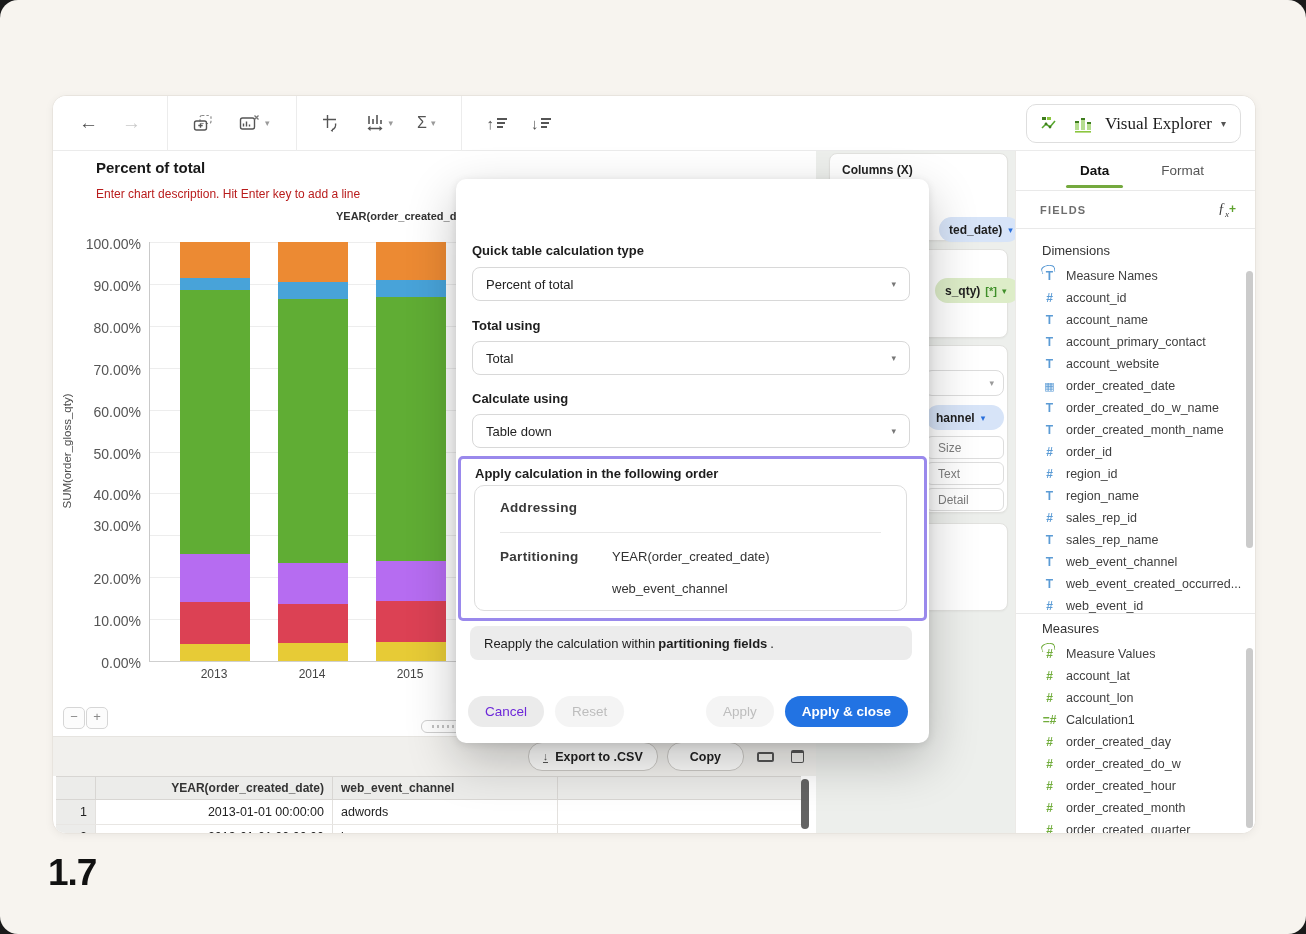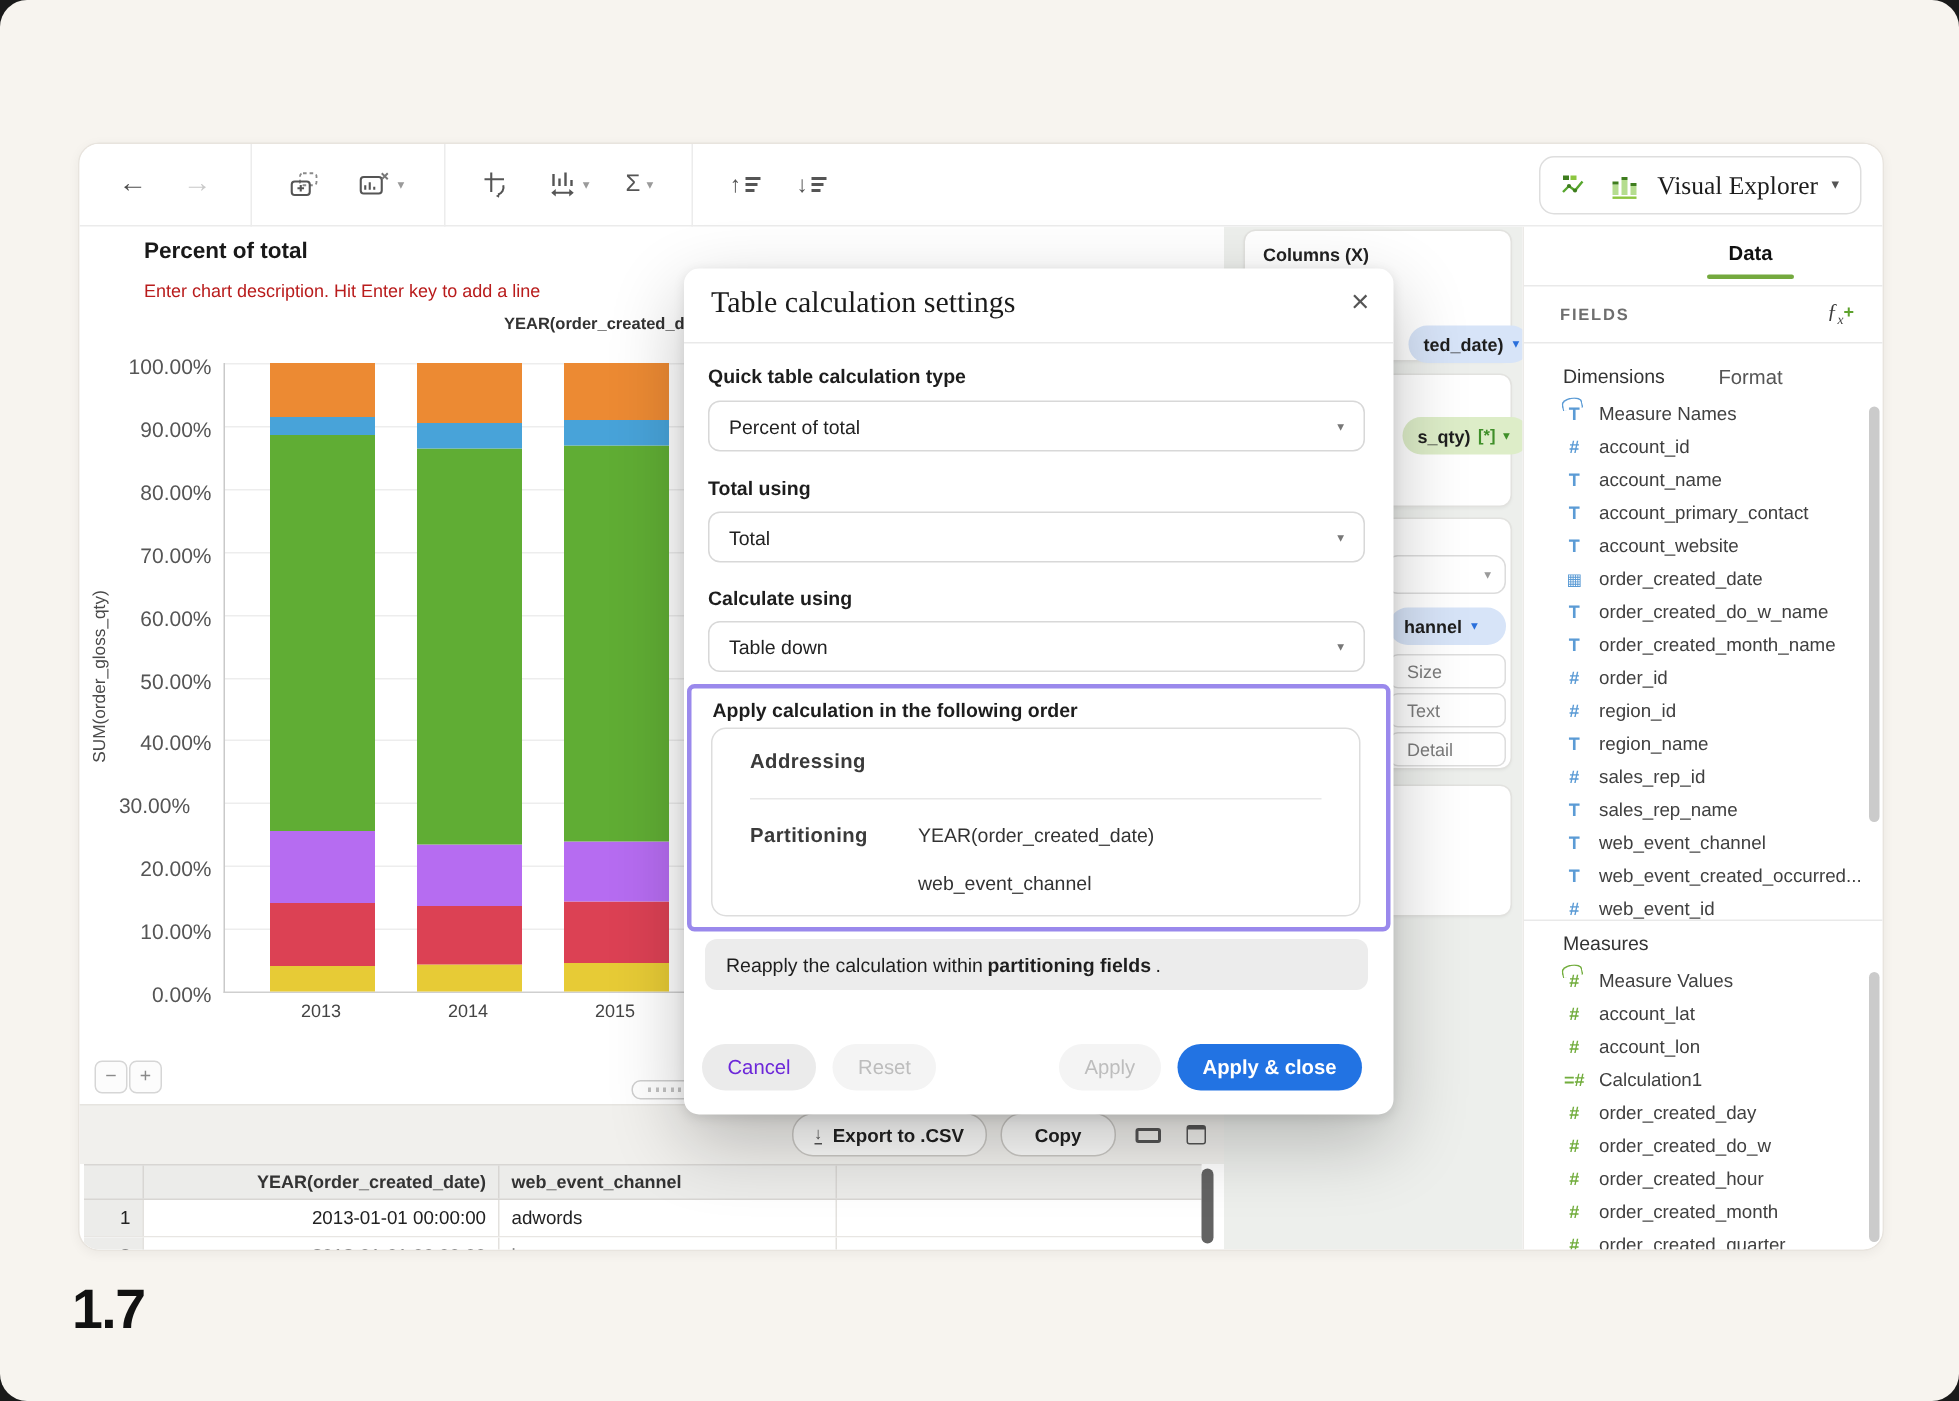--- a/index.html
+++ b/index.html
@@ -80,21 +80,21 @@
   .pill.blue{background:#d7e4f8;} .pill.green{background:#ddedc8;}
   .pill .pcaret{font-size:9px;} .pill.blue .pcaret{color:#2a6fdb;} .pill.green .pcaret{color:#3f8f29;}
   .pill .badge{color:#3f8f29;font-weight:700;font-size:11px;}
   .mini-dd{position:absolute;height:26px;background:#fff;border:1px solid #dcdcdc;border-radius:8px;box-sizing:border-box;
            display:flex;align-items:center;justify-content:flex-end;padding-right:9px;}
   .mark-box{position:absolute;height:23px;border:1px solid #ddd;border-radius:6px;background:#fff;box-sizing:border-box;
             display:flex;align-items:center;padding-left:11px;font-size:12px;color:#7c7c7c;}
 
   
   .fields-pane{position:absolute;left:962px;top:55px;width:240px;height:682px;background:#fff;border-left:1px solid #eceae7;box-sizing:border-box;}
-  .tabs{position:absolute;left:0;top:0;width:240px;height:40px;border-bottom:1px solid #e9e9e9;display:flex;gap:48px;padding-left:62px;align-items:center;box-sizing:border-box;flex-direction:column;}
+  .tabs{position:absolute;left:0;top:0;width:240px;height:40px;border-bottom:1px solid #e9e9e9;display:flex;gap:48px;padding-left:62px;align-items:center;box-sizing:border-box;}
   .tab{font-size:13.5px;color:#555;cursor:pointer;position:relative;padding:10px 2px;}
   .tab.active{color:#111;font-weight:700;}
   .tab.active::after{content:"";position:absolute;left:-12px;right:-12px;bottom:0;height:3px;background:#74a93e;border-radius:2px;}
   .fields-row{position:absolute;left:0;top:40px;width:240px;height:38px;border-bottom:1px solid #e9e9e9;display:flex;align-items:center;justify-content:space-between;padding:0 20px 0 24px;box-sizing:border-box;}
   .fields-label{font-size:11px;font-weight:700;letter-spacing:1.2px;color:#6e6e6e;}
   .fx{font-size:14px;color:#3c3c3c;font-family:"Liberation Serif","DejaVu Serif",serif;font-style:italic;cursor:pointer;}
   .fx sub{font-size:9px;} .fx .plus{color:#5ea22e;font-weight:700;font-style:normal;font-size:12px;font-family:"Liberation Sans",sans-serif;}
   .sec-label{position:absolute;left:26px;font-size:13px;color:#333;}
   .field-list{position:absolute;left:0;width:228px;overflow:hidden;}
   .field-item{display:flex;align-items:center;height:22px;padding-left:26px;gap:9px;cursor:pointer;}
@@ -230,21 +230,21 @@
 
     <div class="chart-area" id="chart-area">
       <div class="chart-title">Percent of total</div>
       <div class="chart-desc">Enter chart description. Hit Enter key to add a line</div>
       <div class="x-header">YEAR(order_created_d</div>
       <div class="ylab">SUM(order_gloss_qty)</div>
       <div class="ytick-col" id="ytick-col">
           <div class="ytick" style="top: 413px;">0.00%</div>
           <div class="ytick" style="top: 371.1px;">10.00%</div>
           <div class="ytick" style="top: 329.2px;">20.00%</div>
-          <div class="ytick" style="top: 287px; text-align: center;">30.00%</div>
+          <div class="ytick" style="top: 276px;">30.00%</div>
           <div class="ytick" style="top: 245.4px;">40.00%</div>
           <div class="ytick" style="top: 203.5px;">50.00%</div>
           <div class="ytick" style="top: 161.6px;">60.00%</div>
           <div class="ytick" style="top: 119.7px;">70.00%</div>
           <div class="ytick" style="top: 77.8px;">80.00%</div>
           <div class="ytick" style="top: 35.9px;">90.00%</div>
           <div class="ytick" style="top: -6px;">100.00%</div>
         </div>
       <div class="plot" id="plot">
           <div class="gridline" style="top: 377.1px;"></div>
@@ -471,24 +471,20 @@
           </div>
           <div class="field-item meas">
             <span class="fi fi-number">#</span>
             <span class="fl">order_created_quarter</span>
           </div>
         </div>
       <div class="vscroll" style="top:497px;height:180px;"></div>
     </div>
 
     <div class="modal">
-      <div class="modal-header">
-        <div class="modal-title">Table calculation settings</div>
-        <div class="modal-close">×</div>
-      </div>
 
       <div class="fld-label" style="top:64px;">Quick table calculation type</div>
       <div class="select" style="top:88px;">
         <span>Percent of total</span>
         <span class="caret">▾</span>
       </div>
 
       <div class="fld-label" style="top:139px;">Total using</div>
       <div class="select" style="top:162px;">
         <span>Total</span>

